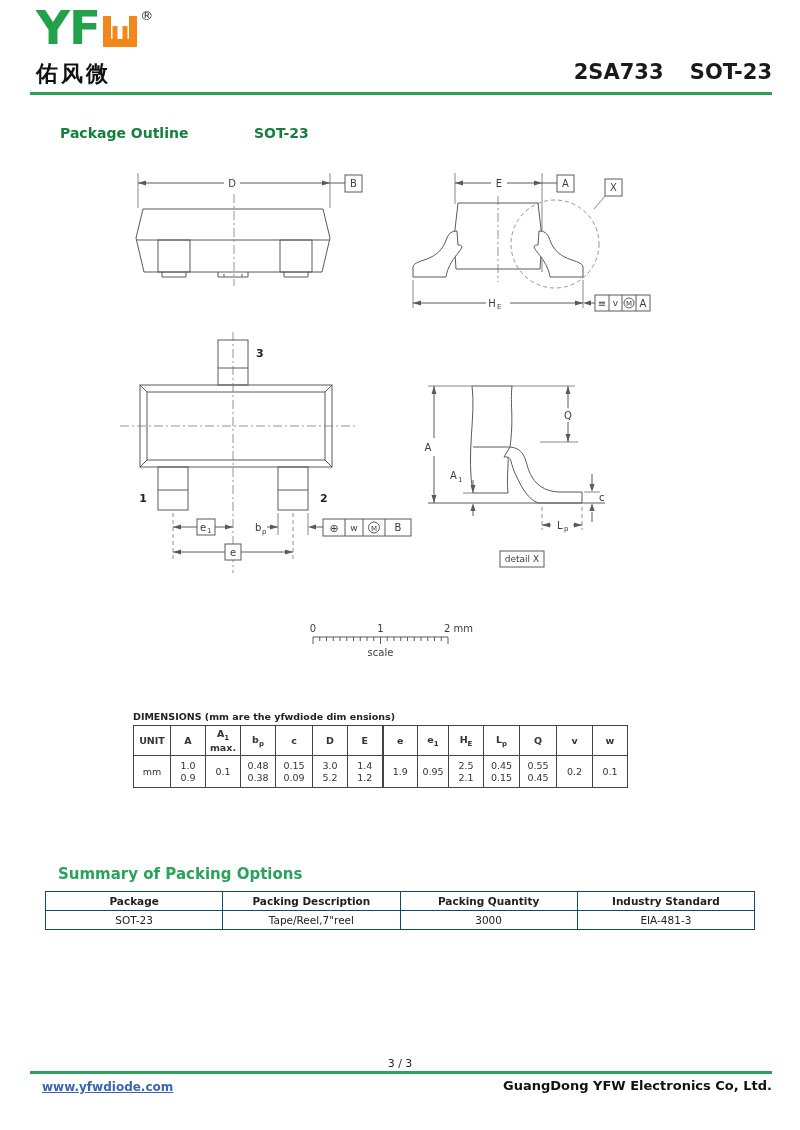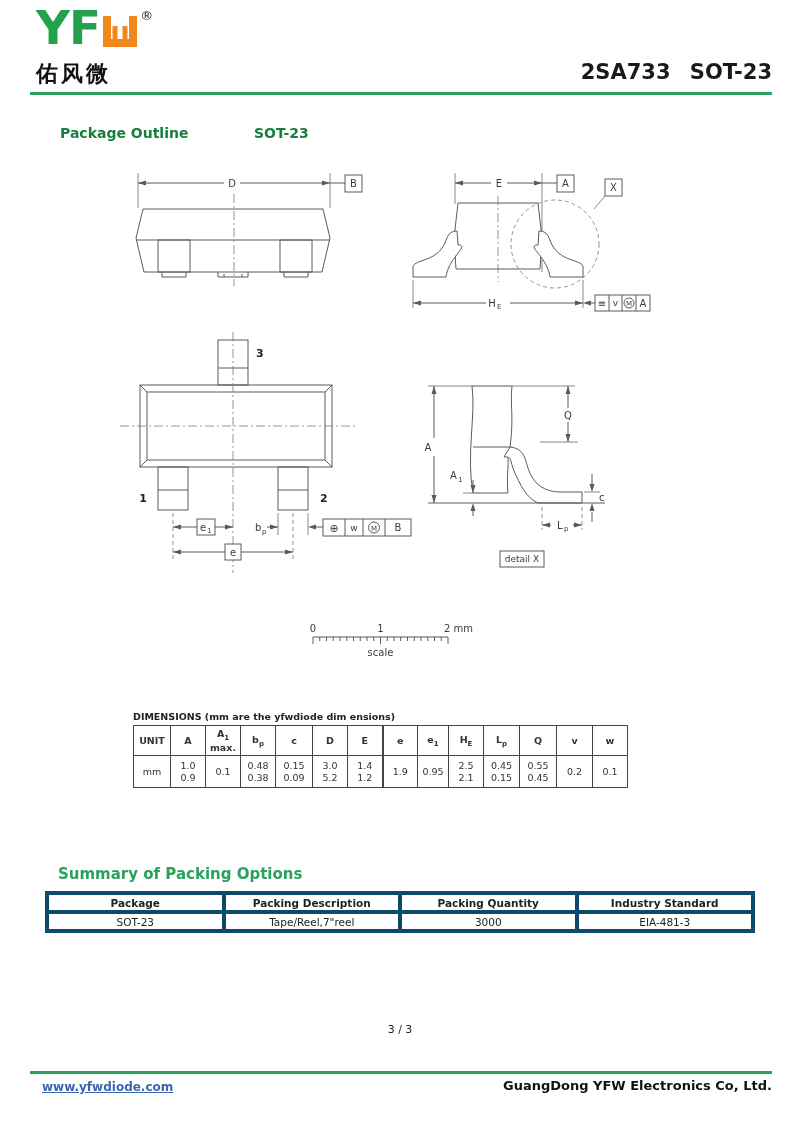--- a/index.html
+++ b/index.html
@@ -12,21 +12,21 @@
   .logo-row { display:flex; align-items:flex-start; height:50px; }
   .logo-yf { font-size:47px; font-weight:800; color:#21a24b; line-height:44px; letter-spacing:-1px; }
   .logo-w { position:relative; display:inline-block; width:34px; height:31px; margin:10px 0 0 3px;
             border-left:8px solid #f2871c; border-right:8px solid #f2871c; border-bottom:8px solid #f2871c; }
   .logo-w-inner { position:absolute; left:50%; bottom:0; transform:translateX(-50%); width:15px; height:13px;
             border-left:5px solid #f2871c; border-right:5px solid #f2871c; }
   .logo-reg { font-size:13px; color:#222; margin:2px 0 0 3px; }
   .logo-cn { font-size:22px; font-weight:700; color:#111; letter-spacing:3px; line-height:30px; margin-top:3px; }
 
   .part-title { position:absolute; right:28px; top:60px; font-size:21px; font-weight:700; color:#1a1a1a; }
-  .part-title span { margin-left:12px; }
+  .part-title span { margin-left:19px; }
   .rule-green { position:absolute; left:30px; width:742px; height:3px; background:#2aa25c; }
   .rule-top { top:92px; }
   .rule-bottom { top:1071px; }
 
   
   .sec-h { position:absolute; font-size:14px; font-weight:700; color:#15803d; }
 
   
   svg { position:absolute; overflow:visible; }
   svg text { font-family:"DejaVu Sans","Liberation Sans",sans-serif; font-size:10px; fill:#3c3c3c; }
@@ -48,26 +48,26 @@
   .dims th,.dims td { border:1px solid #444; font-size:9.5px; color:#333; text-align:center; vertical-align:middle; padding:0; }
   .dims th { font-weight:700; height:30px; }
   .dims td { height:32px; line-height:1.2; }
   .dims .thick { border-left:2.5px solid #444; }
   sub.s { font-size:7px; }
 
   
   .pack-h { position:absolute; left:58px; top:865px; font-size:15px; font-weight:700; color:#2aa25c; }
   .pack { position:absolute; left:45px; top:891px; width:710px; }
   .pack table { width:100%; border:1.5px solid #333; }
-  .pack th,.pack td { border:4px solid #0c4a6e; font-size:10.5px; color:#222; text-align:center; height:19px; padding:0; }
+  .pack th,.pack td { border:1px solid #0c4a6e; font-size:10.5px; color:#222; text-align:center; height:19px; padding:0; }
   .pack th { font-weight:700; }
 
   
   .foot-link { position:absolute; left:42px; top:1080px; font-size:12px; font-weight:600; color:#3a66b0; text-decoration:underline; }
-  .foot-page { position:absolute; left:0; right:0; top:1023px; text-align:center; font-size:11px; color:#222; }
+  .foot-page { position:absolute; left:0; right:0; top:1057px; text-align:center; font-size:11px; color:#222; }
   .foot-co { position:absolute; right:28px; top:1078px; font-size:13px; font-weight:700; color:#111; }
 </style>
 </head>
 <body>
 
 <div class="page">
 
   <div class="logo">
     <div class="logo-row">
       <span class="logo-yf">YF</span>

